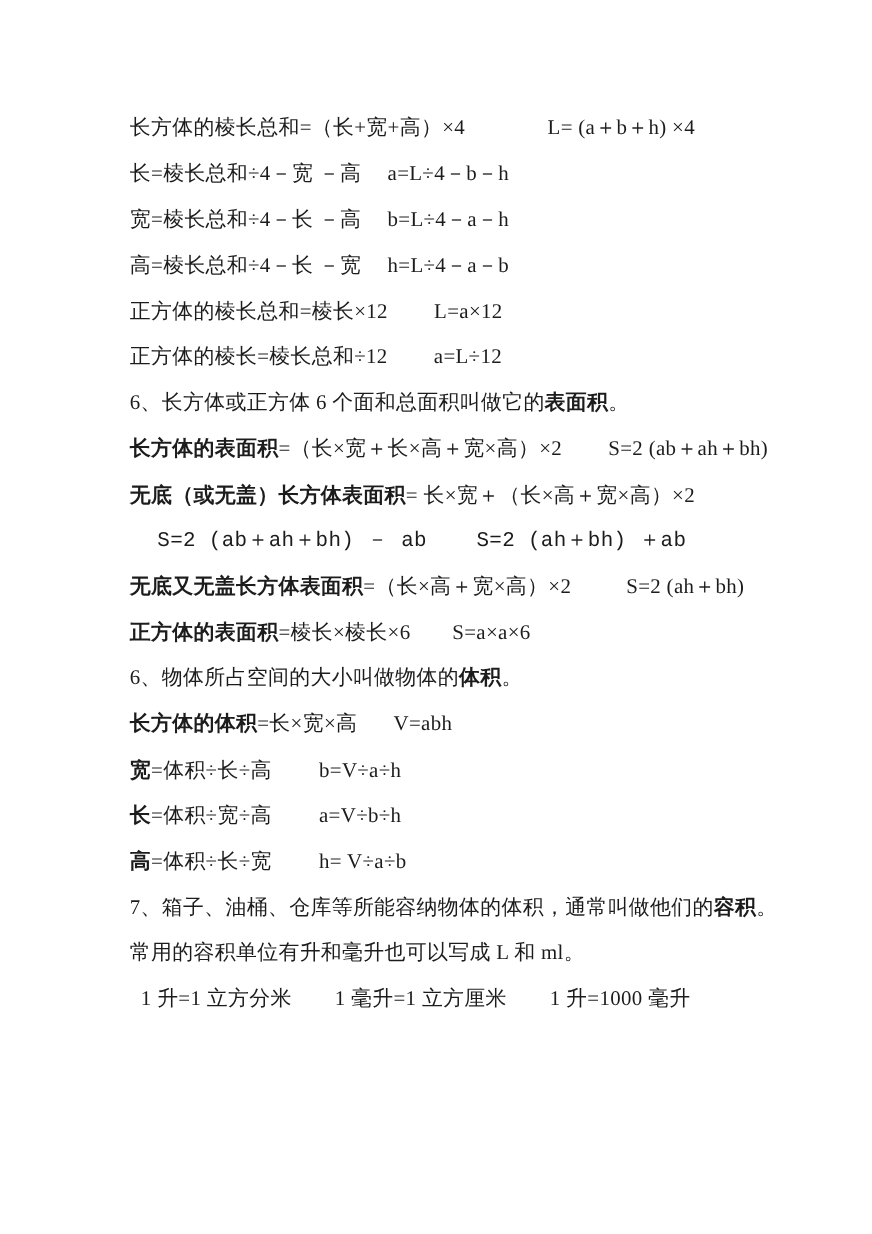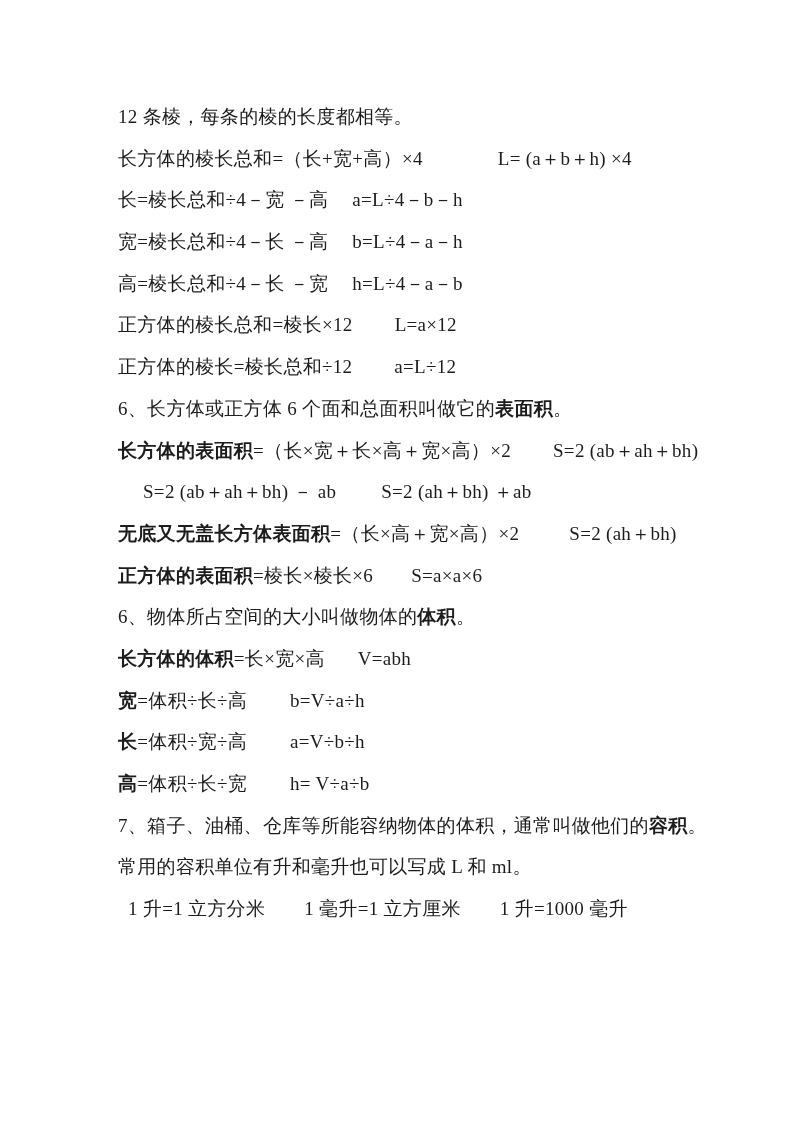--- a/index.html
+++ b/index.html
@@ -42,30 +42,30 @@
     vertical-align: super;
     line-height: 0;
     color: #4a4a4a;
   }
 </style>
 </head>
 <body>
 
 <div class="page">
   <div class="doc-body" id="doc-body">
-      <p class="line"><span class="seg">12 条棱，每条的棱的长度都相等。</span></p>
       <p class="line"><span class="seg">长方体的棱长总和=（长+宽+高）×4</span><span class="seg" style="margin-left: 75px;">L= (a＋b＋h) ×4</span></p>
       <p class="line"><span class="seg">长=棱长总和÷4－宽 －高</span><span class="seg" style="margin-left: 24px; font-family: Liberation Serif, serif;">a=L÷4－b－h</span></p>
       <p class="line"><span class="seg">宽=棱长总和÷4－长 －高</span><span class="seg" style="margin-left: 24px;">b=L÷4－a－h</span></p>
       <p class="line"><span class="seg">高=棱长总和÷4－长 －宽</span><span class="seg" style="margin-left: 24px;">h=L÷4－a－b</span></p>
       <p class="line"><span class="seg">正方体的棱长总和=棱长×12</span><span class="seg" style="margin-left: 42px;">L=a×12</span></p>
       <p class="line"><span class="seg">正方体的棱长=棱长总和÷12</span><span class="seg" style="margin-left: 42px;">a=L÷12</span></p>
       <p class="line"><span class="seg">6、长方体或正方体 6 个面和总面积叫做它的</span><span class="seg bold">表面积</span><span class="seg">。</span></p>
       <p class="line"><span class="seg bold">长方体的表面积</span><span class="seg">=（长×宽＋长×高＋宽×高）×2</span><span class="seg" style="margin-left: 42px;">S=2 (ab＋ah＋bh)</span></p>
-      <p class="line" style="padding-left: 25px;"><span class="seg">S=2 (ab＋ah＋bh) － ab</span><span class="seg" style="margin-left: 45px;">S=2 (ah＋bh) ＋ab</span></p>
+      <p class="line"><span class="seg bold">无底（或无盖）长方体表面积</span><span class="seg">= 长×宽＋（长×高＋宽×高）×2</span></p>
+      <p class="line" style="padding-left: 25px; font-family: Liberation Mono, monospace;"><span class="seg">S=2 (ab＋ah＋bh) － ab</span><span class="seg" style="margin-left: 45px;">S=2 (ah＋bh) ＋ab</span></p>
       <p class="line"><span class="seg bold">无底又无盖长方体表面积</span><span class="seg">=（长×高＋宽×高）×2</span><span class="seg" style="margin-left: 50px;">S=2 (ah＋bh)</span></p>
       <p class="line"><span class="seg bold">正方体的表面积</span><span class="seg">=棱长×棱长×6</span><span class="seg" style="margin-left: 38px;">S=a×a×6</span></p>
       <p class="line"><span class="seg">6、物体所占空间的大小叫做物体的</span><span class="seg bold">体积</span><span class="seg">。</span></p>
       <p class="line"><span class="seg bold">长方体的体积</span><span class="seg">=长×宽×高</span><span class="seg" style="margin-left: 33px;">V=abh</span></p>
       <p class="line"><span class="seg bold">宽</span><span class="seg">=体积÷长÷高</span><span class="seg" style="margin-left: 43px;">b=V÷a÷h</span></p>
       <p class="line"><span class="seg bold">长</span><span class="seg">=体积÷宽÷高</span><span class="seg" style="margin-left: 43px;">a=V÷b÷h</span></p>
       <p class="line"><span class="seg bold">高</span><span class="seg">=体积÷长÷宽</span><span class="seg" style="margin-left: 43px;">h= V÷a÷b</span></p>
       <p class="line"><span class="seg">7、箱子、油桶、仓库等所能容纳物体的体积，通常叫做他们的</span><span class="seg bold">容积</span><span class="seg">。</span></p>
       <p class="line"><span class="seg">常用的容积单位有升和毫升也可以写成 L 和 ml。</span></p>
       <p class="line" style="padding-left: 10px;"><span class="seg">1 升=1 立方分米</span><span class="seg" style="margin-left: 39px;">1 毫升=1 立方厘米</span><span class="seg" style="margin-left: 39px;">1 升=1000 毫升</span></p>

